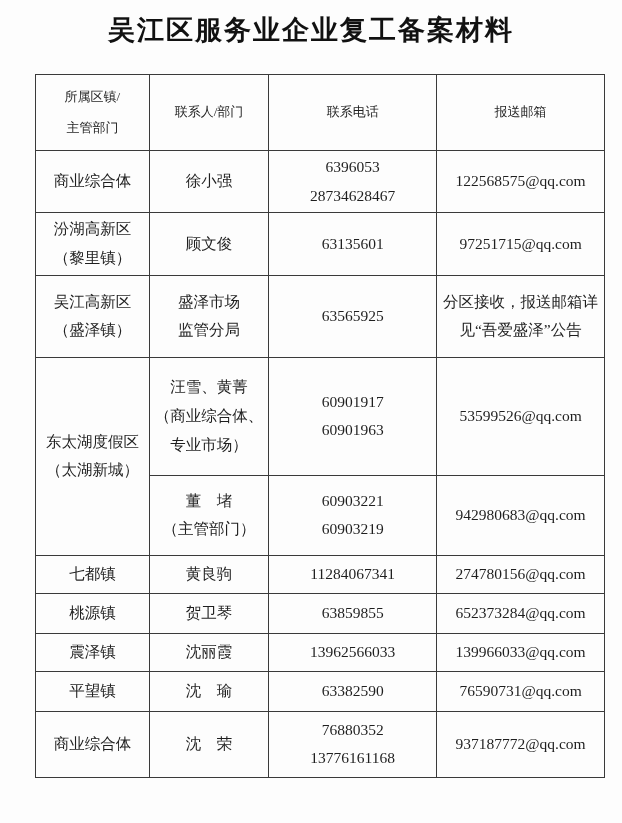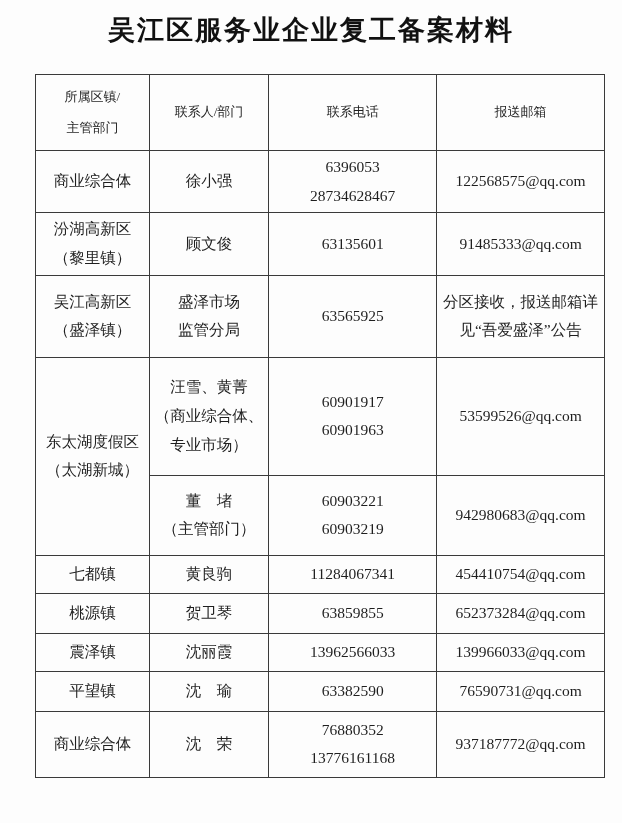--- a/index.html
+++ b/index.html
@@ -87,21 +87,21 @@
         <td>徐小强</td>
         <td>6396053
 28734628467</td>
         <td>122568575@qq.com</td>
       </tr>
       <tr style="height:62px;">
         <td>汾湖高新区
 （黎里镇）</td>
         <td>顾文俊</td>
         <td>63135601</td>
-        <td>91485333@qq.com</td>
+        <td>97251715@qq.com</td>
       </tr>
       <tr style="height:82px;">
         <td>吴江高新区
 （盛泽镇）</td>
         <td>盛泽市场
 监管分局</td>
         <td>63565925</td>
         <td>分区接收，报送邮箱详见“吾爱盛泽”公告</td>
       </tr>
       <tr style="height:118px;">
@@ -118,21 +118,21 @@
         <td class="spread">董　堵
 （主管部门）</td>
         <td>60903221
 60903219</td>
         <td>942980683@qq.com</td>
       </tr>
       <tr style="height:38px;">
         <td>七都镇</td>
         <td>黄良驹</td>
         <td>11284067341</td>
-        <td>454410754@qq.com</td>
+        <td>274780156@qq.com</td>
       </tr>
       <tr style="height:40px;">
         <td>桃源镇</td>
         <td>贺卫琴</td>
         <td>63859855</td>
         <td>652373284@qq.com</td>
       </tr>
       <tr style="height:38px;">
         <td>震泽镇</td>
         <td>沈丽霞</td>

